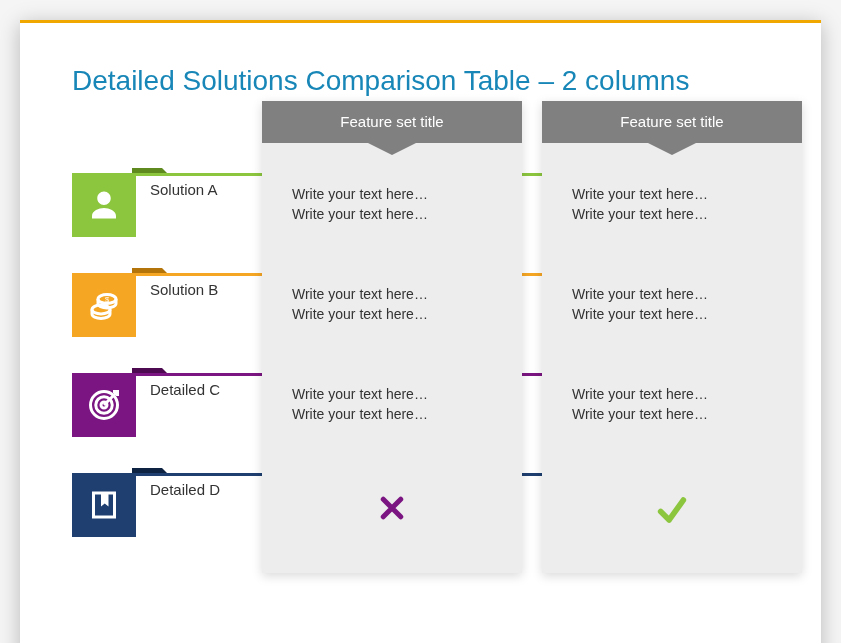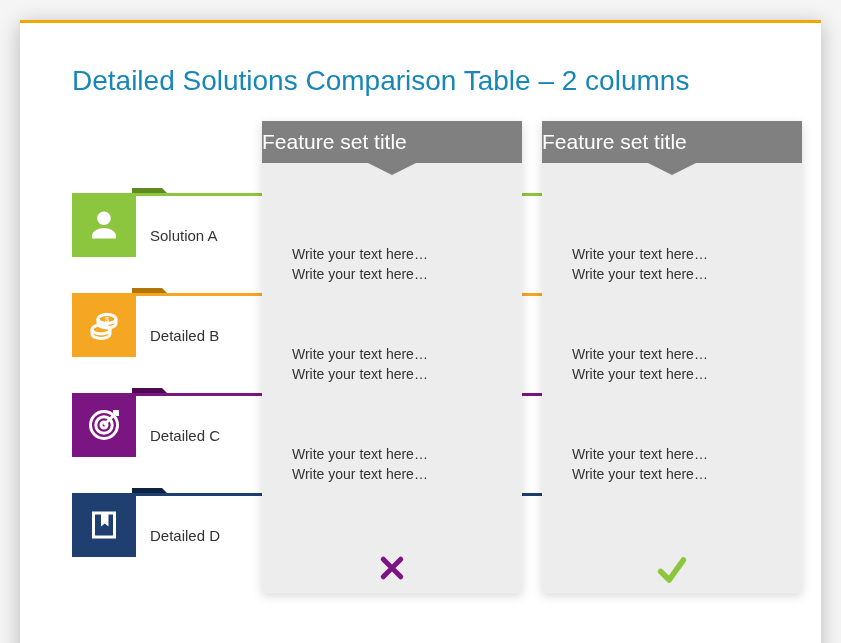--- a/index.html
+++ b/index.html
@@ -17,21 +17,21 @@
     background: #fff;
     position: relative;
     box-shadow: 0 4px 20px rgba(0,0,0,0.25);
     padding: 42px 52px;
     border-top: 3px solid #f0a800;
   }
   .title {
     font-size: 28px;
     font-weight: 400;
     color: #1887b8;
-    margin-bottom: 24px;
+    margin-bottom: 4px;
   }
   .grid {
     position: relative;
     width: 100%;
     height: 490px;
   }
   
   .col {
     position: absolute;
     top: 0;
@@ -40,22 +40,22 @@
     background: #ededed;
     box-shadow: 0 3px 10px rgba(0,0,0,0.15);
   }
   .col1 { left: 190px; }
   .col2 { left: 470px; }
   .col-header {
     position: relative;
     height: 42px;
     background: #808080;
     color: #fff;
-    font-size: 21px;
-    text-align: left;
+    font-size: 15px;
+    text-align: center;
     line-height: 42px;
   }
   .col-header::after {
     content: "";
     position: absolute;
     bottom: -12px;
     left: 50%;
     transform: translateX(-50%);
     border-left: 24px solid transparent;
     border-right: 24px solid transparent;
@@ -102,36 +102,35 @@
     left: 0;
     width: 64px;
     height: 64px;
     display: flex;
     align-items: center;
     justify-content: center;
     z-index: 3;
   }
   .sol-label {
     position: absolute;
-    top: 34px;
+    top: 8px;
     left: 78px;
     font-size: 15px;
     color: #333;
     text-align: center;
   }
   
   .cell {
     position: absolute;
     left: 0;
     width: 100%;
     padding: 0 30px;
     font-size: 14px;
     color: #333;
     line-height: 1.4;
-    margin-top: 40px;
   }
   .cellA { top: 84px; }
   .cellB { top: 184px; }
   .cellC { top: 284px; }
   .cellD { top: 392px; text-align: center; }
   .cellD svg { display: inline-block; }
   
   .green-bg { background:#8cc63f; } .green-line{background:#8cc63f;} .green-tab{background:#5e8a1f;color:#5e8a1f;}
   .orange-bg{ background:#f5a623; } .orange-line{background:#f5a623;} .orange-tab{background:#b3740a;color:#b3740a;}
   .purple-bg{ background:#7b1581; } .purple-line{background:#7b1581;} .purple-tab{background:#4d0a51;color:#4d0a51;}
@@ -161,21 +160,21 @@
       <div class="row-line orange-line"></div>
       <div class="sol-icon orange-bg">
         <svg width="36" height="36" viewBox="0 0 24 24" fill="none" stroke="#fff" stroke-width="2">
             <ellipse cx="14" cy="8" rx="6" ry="3"></ellipse>
             <path d="M8 8v3c0 1.7 2.7 3 6 3s6-1.3 6-3V8"></path>
             <ellipse cx="10" cy="15" rx="6" ry="3"></ellipse>
             <path d="M4 15v3c0 1.7 2.7 3 6 3s6-1.3 6-3v-3"></path>
             <text x="14" y="10" font-size="5" fill="#fff" text-anchor="middle" stroke="none">$</text>
           </svg>
       </div>
-      <div class="sol-label">Detailed B</div>
+      <div class="sol-label">Solution B</div>
     </div>
 
     <div class="sol-row rowC">
       <div class="tab purple-tab"></div>
       <div class="row-line purple-line"></div>
       <div class="sol-icon purple-bg">
         <svg width="36" height="36" viewBox="0 0 24 24" fill="none" stroke="#fff" stroke-width="2">
             <circle cx="12" cy="12" r="9"></circle>
             <circle cx="12" cy="12" r="5.5"></circle>
             <circle cx="12" cy="12" r="2"></circle>

